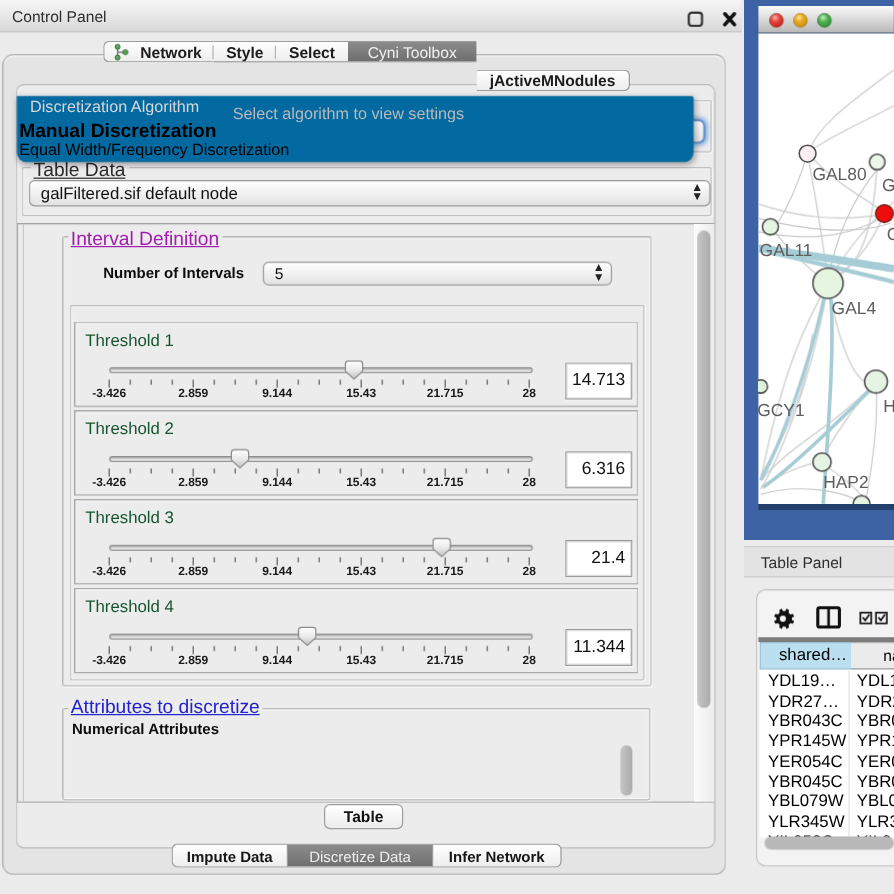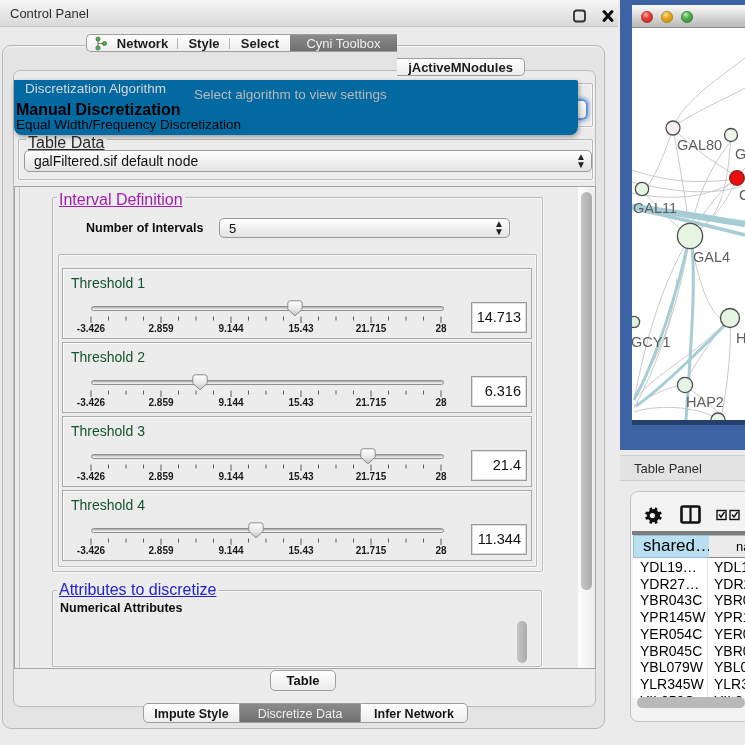--- a/index.html
+++ b/index.html
@@ -305,21 +305,21 @@
   <div class="vbox">11.344</div>
 </div>
 
 <div class="group" style="left:52px; top:590px; width:490px; height:77px;"></div>
 <div class="gtitle" style="left:57px; top:581px; color:#2222cc;">Attributes to discretize</div>
 <div class="abs" style="left:60px; top:601px; font-size:12.5px; font-weight:bold; color:#0d0d0d;">Numerical Attributes</div>
 <div class="sbthumb" style="left:517px; top:621px; width:10px; height:42px;"></div>
 
 <div id="applybtn" class="abs">Table</div>
 
-<div class="btab" style="left:143px; width:97px; border-radius:5px 0 0 5px;">Impute Style</div>
+<div class="btab" style="left:143px; width:97px; border-radius:5px 0 0 5px;">Impute Data</div>
 <div class="btab dark" style="left:240px; width:120px; border-left:none; border-right:none;">Discretize Data</div>
 <div class="btab" style="left:360px; width:108px; border-radius:0 5px 5px 0;">Infer Network</div>
 
 <div id="netframe" class="abs"></div>
 <div id="nettitle" class="abs"></div>
 <svg class="abs" style="left:640px;top:10px;width:56px;height:14px" viewBox="0 0 56 14">
   <defs>
     <radialGradient id="rg" cx=".4" cy=".3" r=".8">
           <stop offset="0" stop-color="#f8b0aa"></stop>
           <stop offset=".4" stop-color="#e4453c"></stop>
@@ -414,21 +414,21 @@
     <line x1="50.5" y1="4" x2="50.5" y2="19" stroke-width="2.2"></line>
     <rect x="77" y="7.5" width="9" height="9" stroke-width="1.4"></rect>
     <path d="M79,11.5 l2,2.5 3.5-5" stroke-width="1.4"></path>
     <rect x="90" y="7.5" width="9" height="9" stroke-width="1.4"></rect>
     <path d="M92,11.5 l2,2.5 3.5-5" stroke-width="1.4"></path>
   </g>
 </svg>
 
 <div class="abs" style="left:632px;top:531px;width:113px;height:4px;background:#7d7d7d"></div>
 <div class="abs" style="left:633px;top:535px;width:90px;height:23px;background:#badff0;border:1px solid #9bbfd0;border-right:2px solid #5a7886;
-     font-size:17px;color:#000;text-align:center;line-height:19px;">shared…</div>
+     font-size:14px;color:#000;text-align:center;line-height:19px;">shared…</div>
 <div class="abs" style="left:709px;top:535px;width:36px;height:23px;background:#ebebeb;border-top:1px solid #b5b5b5;border-bottom:1px solid #888;
      font-size:13px;color:#000;padding-left:27px;line-height:21px;">na</div>
 <div class="abs" style="left:633px;top:558px;width:112px;height:140px;background:#fff;overflow:hidden;font-size:14px;color:#000;">
   <div style="position:absolute;left:74px;top:0;width:1px;height:139px;background:#e2e2e2"></div>
   <div style="position:absolute;left:7px;top:1px;line-height:16.7px;white-space:pre">YDL19…
 YDR27…
 YBR043C
 YPR145W
 YER054C
 YBR045C

